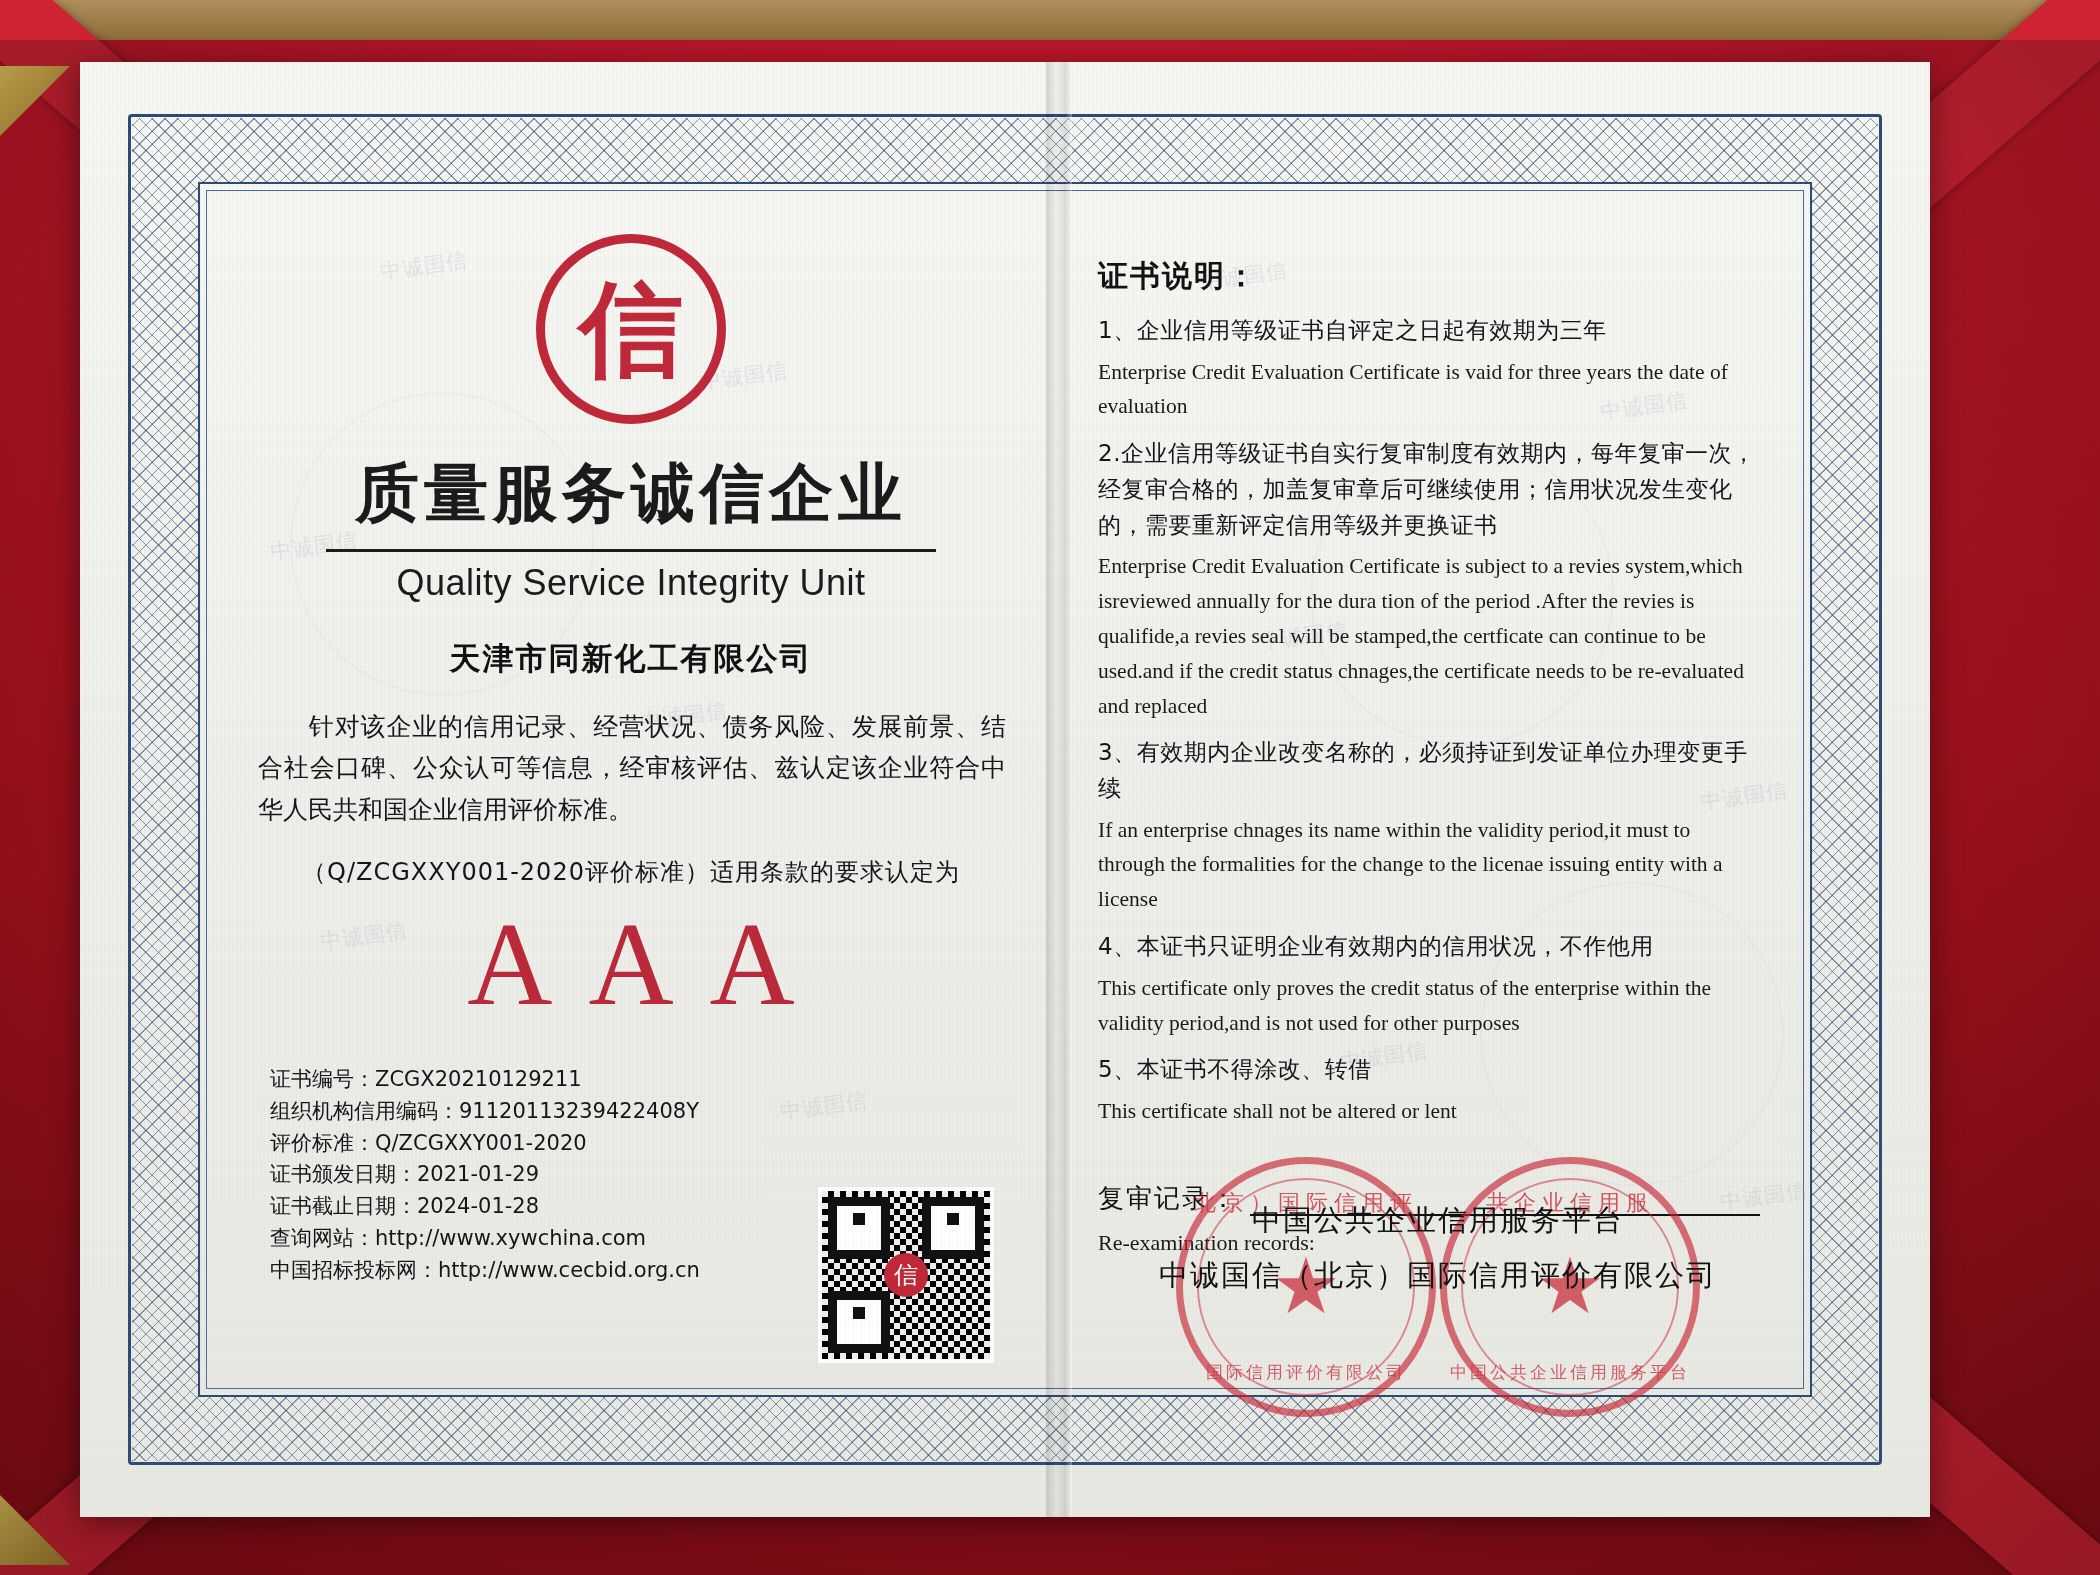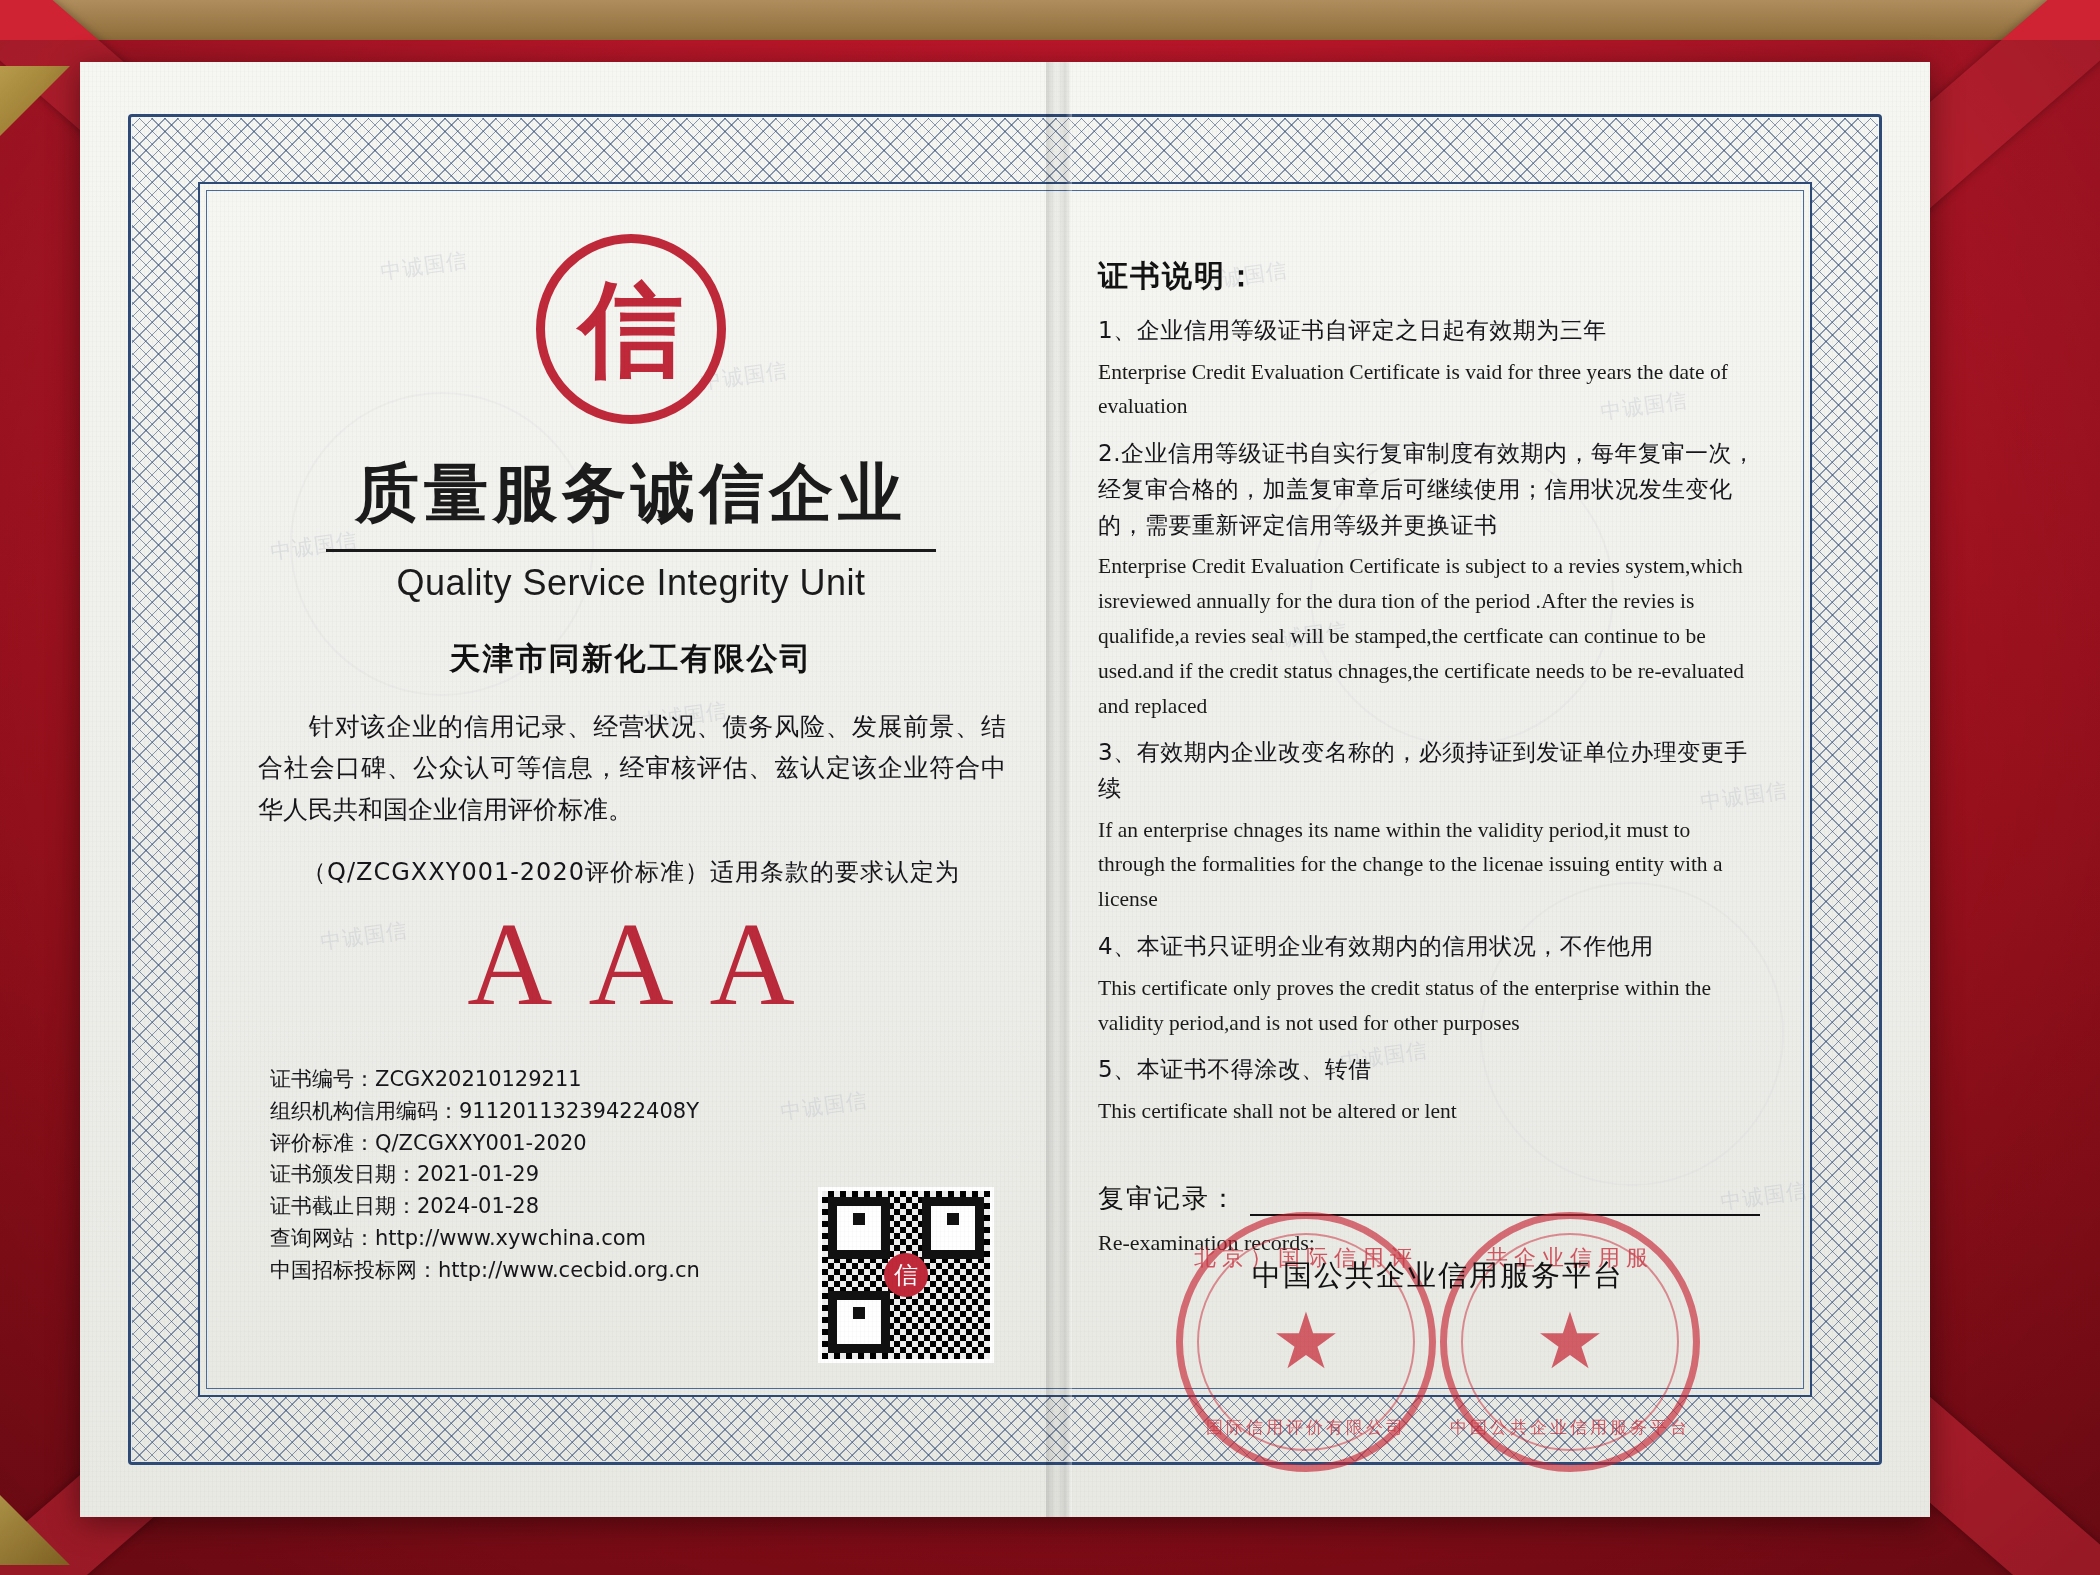--- a/index.html
+++ b/index.html
@@ -509,20 +509,21 @@
               <div class="bottom-text">国际信用评价有限公司</div>
             </div>
             <div class="stamp">
               <div class="inner-ring"></div>
               <div class="arc-text">共企业信用服</div>
               <div class="star">★</div>
               <div class="bottom-text">中国公共企业信用服务平台</div>
             </div>
           </div>
           <div class="sig-line">中国公共企业信用服务平台</div>
+          <div class="sig-line">中诚国信（北京）国际信用评价有限公司</div>
         </div>
 
       </div>
     </div>
 
     <div class="fold"></div>
   </div>
 </div>
 
 </body></html>

